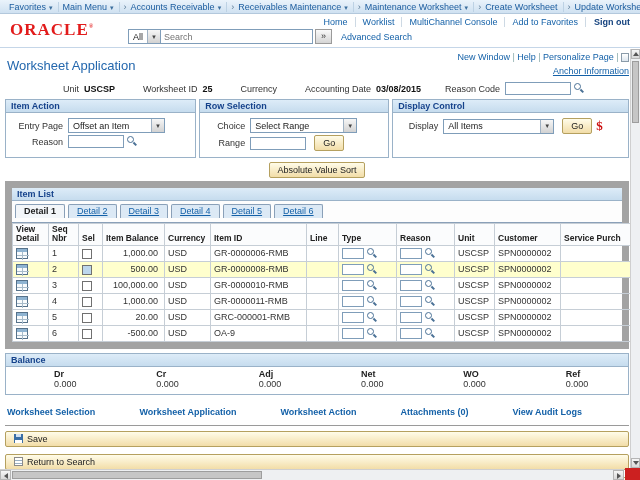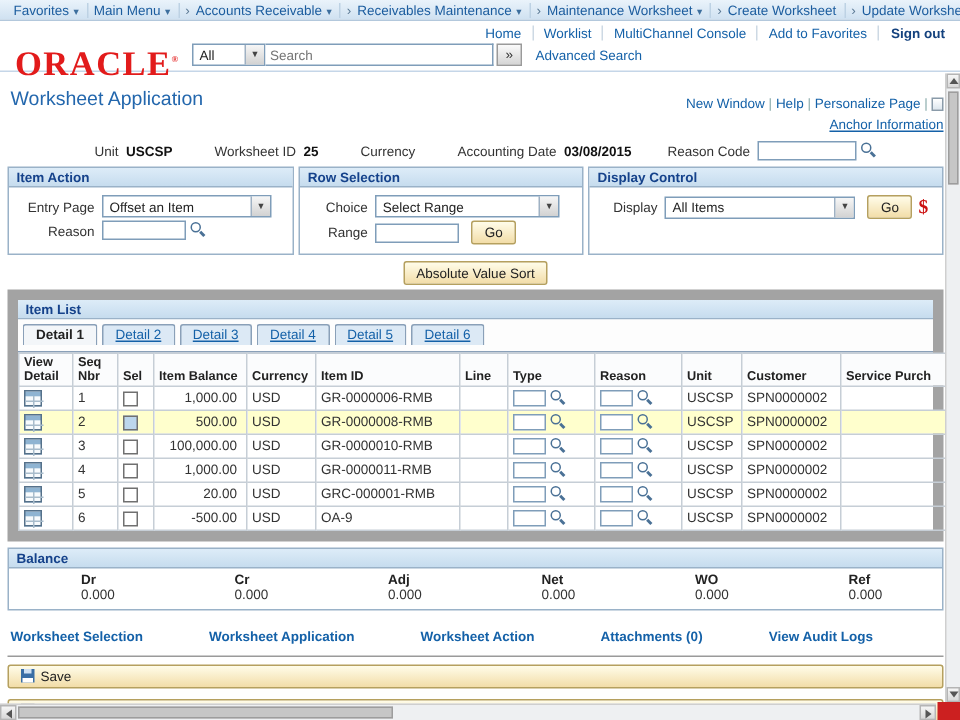--- a/index.html
+++ b/index.html
@@ -21,44 +21,44 @@
     font-size:9px; color:#1b5c9e; white-space:nowrap;
   }
   .crumb { padding:0 5px 0 4px; cursor:pointer; color:#1b5c9e; }
   .crumb + .crumb { border-left:1px solid #bdd2e4; }
   .crumb.dd::after { content:"▾"; font-size:7px; margin-left:3px; color:#3d6f9e; }
   .crumb.gt::before { content:"›"; margin-right:4px; color:#5b7a95; }
 
   
   .hdr { position:relative; height:34px; background:#fff; border-bottom:1px solid #c5d6e8; }
   .logo {
-    position:absolute; left:10px; top:16px;
+    position:absolute; left:10px; top:6px;
     font-family:"Liberation Serif", serif; font-weight:bold;
-    font-size:23px; color:#e21b1b; letter-spacing:1px;
+    font-size:17px; color:#e21b1b; letter-spacing:1px;
   }
   .logo::after { content:"®"; font-size:6px; vertical-align:super; }
   .navlinks { position:absolute; right:8px; top:3px; font-size:9px; display:flex; align-items:flex-end; }
   .navlinks .nl { color:#1461a8; cursor:pointer; padding:0 7px; }
   .navlinks .nl + .nl { border-left:1px solid #cdd9e4; }
   .signout { font-weight:bold; color:#14427e; cursor:pointer; padding:0 2px 0 8px; border-left:1px solid #cdd9e4; }
   .searchrow { position:absolute; left:128px; top:15px; display:flex; align-items:center; font-size:9px; }
-  .sel { display:inline-flex; align-items:stretch; border:1px solid #7f9db9; background:#fff; height:15px; cursor:pointer;gap:16px; }
+  .sel { display:inline-flex; align-items:stretch; border:1px solid #7f9db9; background:#fff; height:15px; cursor:pointer; }
   .sel .st { padding:0 4px; display:flex; align-items:center; white-space:nowrap; color:#222; }
   .sel .sa { width:13px; background:linear-gradient(#f6f6f6,#d2d2d2); border-left:1px solid #9fb1c3; display:flex; align-items:center; justify-content:center; }
   .sel .sa::after { content:"▼"; font-size:6px; color:#444; }
   .search-input { width:152px; height:15px; border:1px solid #7f9db9; border-left:none; font-size:9px; padding:0 3px; font-family:"Liberation Sans",sans-serif; }
   .go2 { width:17px; height:15px; margin-left:2px; background:linear-gradient(#fafafa,#d5d5d5); border:1px solid #9a9a9a; text-align:center; cursor:pointer; color:#333; font-size:9px; line-height:13px; }
   .go2::after { content:"»"; }
   .adv { margin-left:9px; }
 
   
   .content { position:relative; padding:1px 11px 0 5px; }
   .titlerow { display:flex; justify-content:space-between; align-items:flex-start; }
   .ptitle { color:#2367ad; font-size:13px; margin:9px 0 0 2px; }
-  .toplinks { text-align:right; font-size:9px; margin-top:15px; }
+  .toplinks { text-align:right; font-size:9px; margin-top:3px; }
   .pl { color:#1461a8; cursor:pointer; }
   .pl::after { content:" | "; color:#8aa; }
   .pgicon { display:inline-block; width:8px; height:9px; border:1px solid #8a9ba9; background:linear-gradient(#fff,#dde6ee); vertical-align:middle; }
   .anchor { display:block; margin-top:4px; font-size:9px; }
 
   .fieldsrow { display:flex; align-items:center; font-size:9px; margin:6px 0 4px 58px; white-space:nowrap; }
   .flbl { color:#333; }
   .fval { font-weight:bold; color:#111; margin-left:5px; }
   .gapA { margin-left:24px; } .gapB { margin-left:28px; }
   .tin { border:1px solid #7f9db9; height:13px; font-size:9px; padding:0 2px; font-family:"Liberation Sans",sans-serif; background:#fff; }

